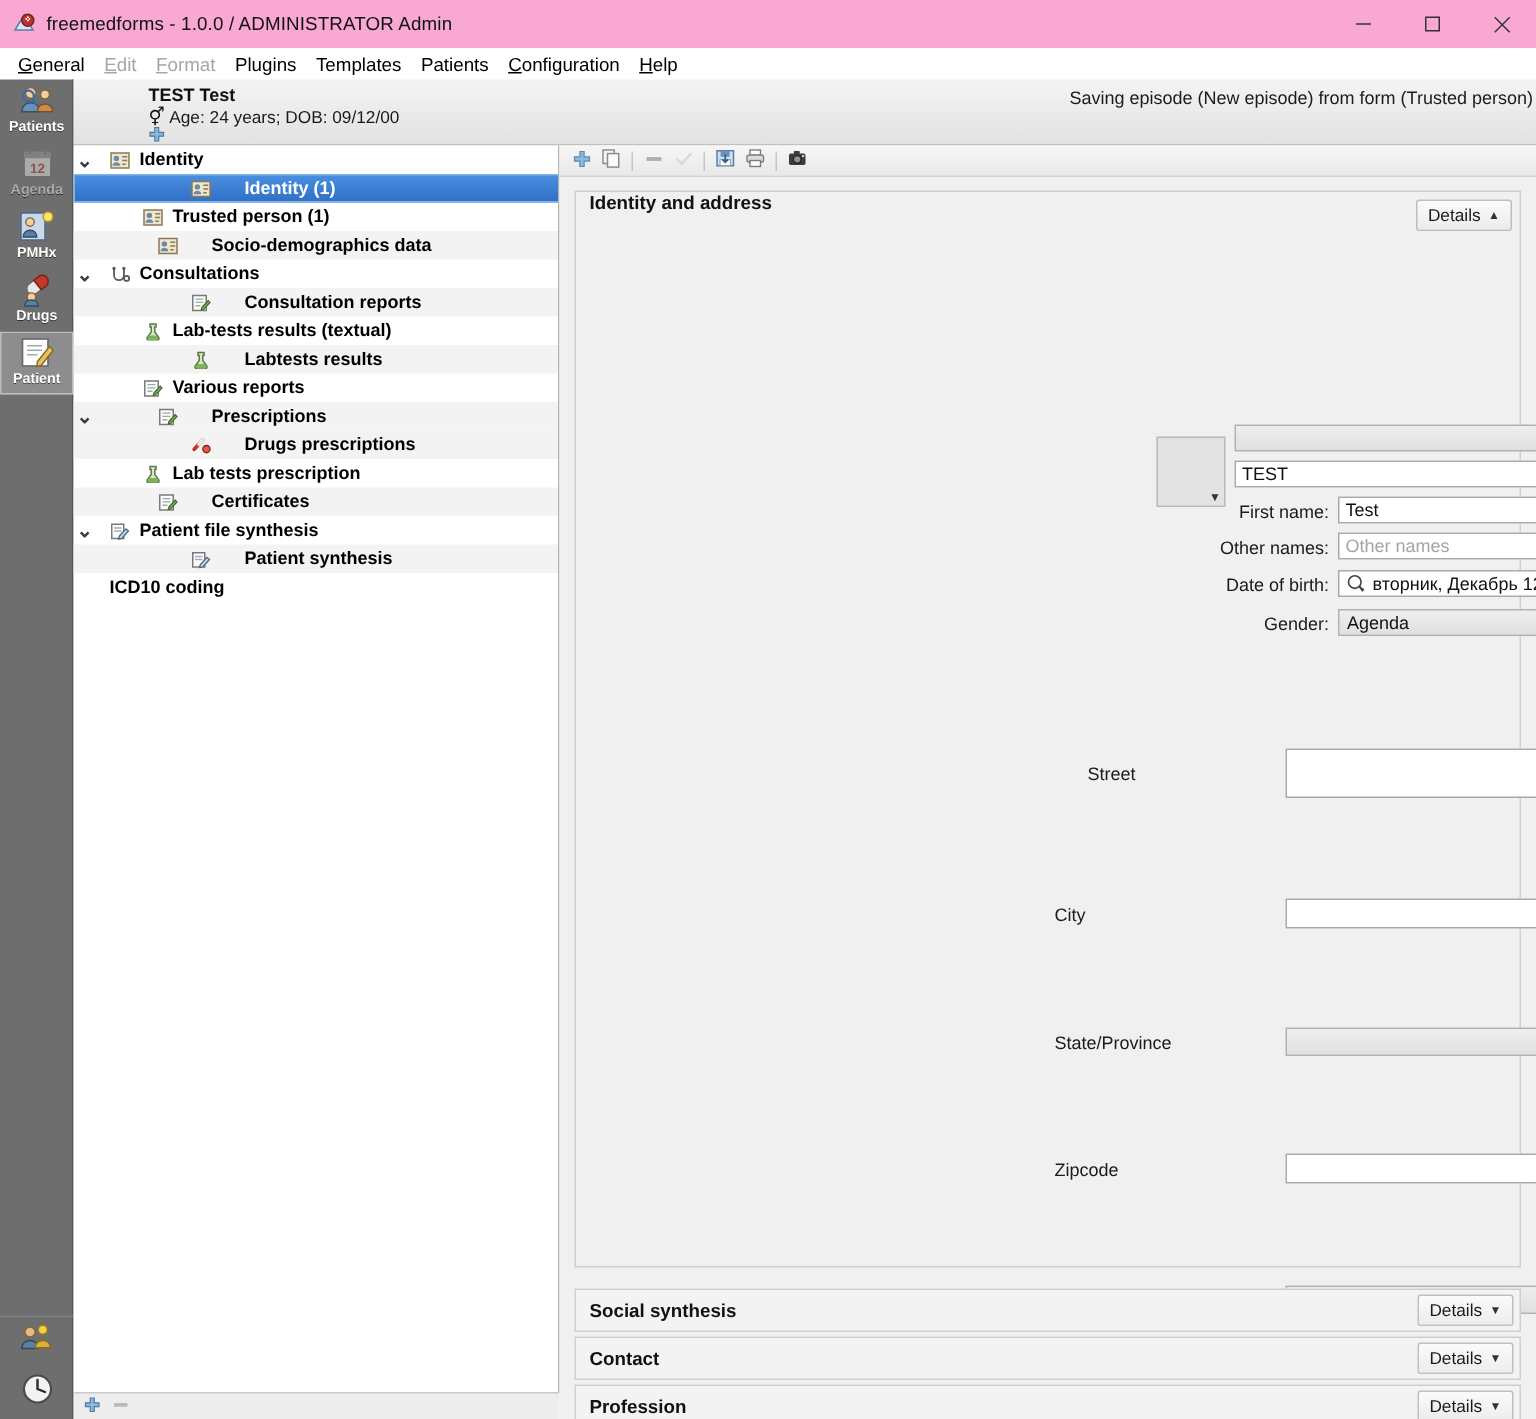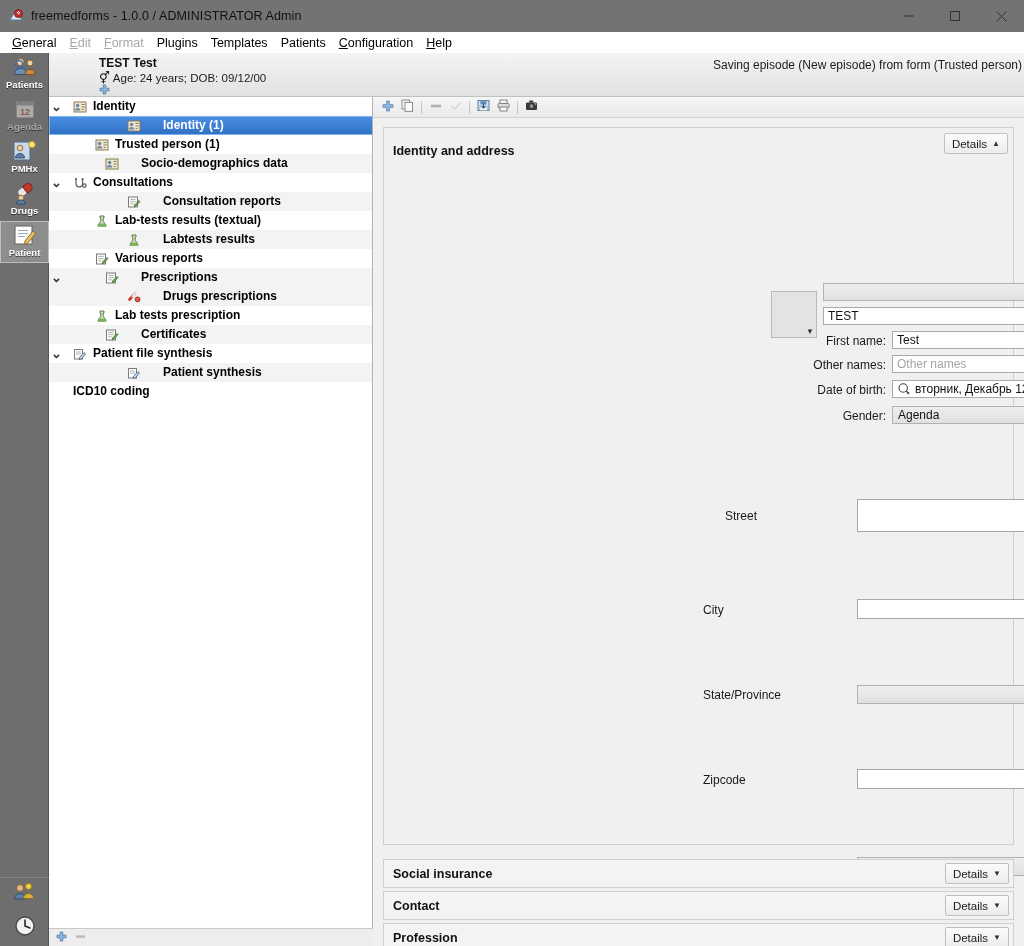--- a/index.html
+++ b/index.html
@@ -9,21 +9,21 @@
     overflow: hidden;
     background: #ffffff;
     font-family: "Liberation Sans", sans-serif;
     font-size: 12px;
     color: #000000;
   }
 
   
   .titlebar {
     position: absolute; left: 0; top: 0; width: 1024px; height: 32px;
-    background: #737373;
+    background: #f9a8d4;
     display: flex; align-items: center;
   }
   .title-icon {
     width: 16px; height: 16px; margin-left: 8px; margin-right: 7px;
     position: relative; flex: none;
   }
   .title-text {
     font-size: 12.5px; color: #111; letter-spacing: .1px;
   }
   .win-btns {
@@ -141,21 +141,21 @@
     position: absolute; left: 0; top: 21px; width: 651px; height: 828px;
     overflow: hidden;
   }
 
   .group-box {
     position: absolute; left: 10px; top: 9px; width: 631px; height: 718px;
     background: #f0f0f0; border: 1px solid #cfcfcf;
   }
   .group-header {
     position: absolute; left: 0; top: 0; width: 629px; height: 30px;
-    display: flex; align-items: flex-end;
+    display: flex; align-items: flex-start;
   }
   .group-title {
     margin-left: 9px; font-size: 12.5px; font-weight: bold; color: #111;
   }
   .details-btn {
     position: absolute; right: 5px; top: 5px;
     height: 21px; min-width: 55px; padding: 0 7px;
     background: linear-gradient(#fbfbfb, #ececec);
     border: 1px solid #bfbfbf; border-radius: 2px;
     display: flex; align-items: center; justify-content: center; gap: 5px;
@@ -665,21 +665,21 @@
             <rect y="2.9" width="15" height="1.45"></rect>
           <rect y="5.8" width="15" height="1.45"></rect>
             <rect y="8.7" width="15" height="1.3"></rect>
         </g>
         <rect width="6.5" height="5.6" fill="#2a3b80"></rect>
       </svg>
     </span>
 
     <div id="collapsed-sections">
         <div class="sect-bar" style="top: 741px;">
-          <span class="sect-title">Social insurance</span>
+          <span class="sect-title">Social synthesis</span>
           <div class="details-btn" style="right:4px; top:3px;">
             <span>Details</span>
             <span class="caret">▼</span>
           </div>
         </div>
         <div class="sect-bar" style="top: 773px;">
           <span class="sect-title">Contact</span>
           <div class="details-btn" style="right:4px; top:3px;">
             <span>Details</span>
             <span class="caret">▼</span>

